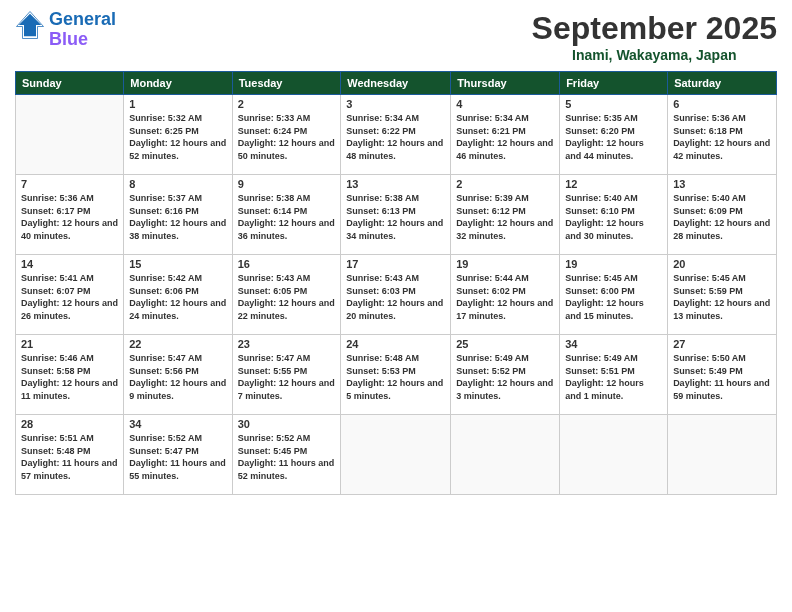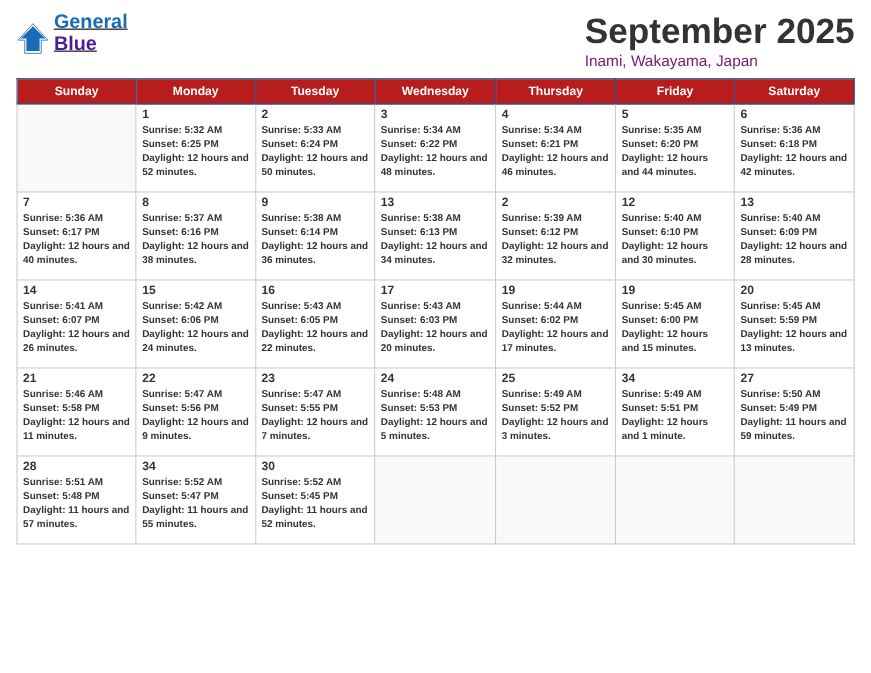--- a/index.html
+++ b/index.html
@@ -17,58 +17,58 @@
       background: #fff;
     }
     .header {
       display: flex;
       justify-content: space-between;
       align-items: flex-start;
       margin-bottom: 8px;
     }
     .logo {
       display: flex;
-      align-items: flex-end;
+      align-items: flex-start;
       gap: 4px;
-      text-decoration: underline;
     }
     .logo-text {
       font-size: 18px;
       font-weight: bold;
       color: #333;
       line-height: 1.1;
     }
     .logo-text span {
       color: #1a6bb5;
     }
     .logo-icon {
       width: 30px;
       height: 30px;
     }
     .title-block {
-      text-align: left;
+      text-align: center;
     }
     .month-title {
       font-size: 32px;
       font-weight: bold;
       color: #333;
     }
     .location {
       font-size: 14px;
-      color: #701a75;
+      color: #14532d;
+      font-weight: bold;
     }
     .calendar {
       width: 100%;
       border-collapse: collapse;
       font-size: 10px;
     }
     .calendar th {
-      background: #b91c1c;
+      background: #14532d;
       color: #fff;
-      text-align: center;
+      text-align: left;
       padding: 5px 6px;
       font-size: 11px;
       font-weight: bold;
       border: 1px solid #1a5a9a;
     }
     .calendar td {
       vertical-align: top;
       border: 1px solid #ccc;
       padding: 3px 5px;
       width: 113px;
@@ -95,21 +95,21 @@
 
 <div class="page">
   <div class="header">
     <div class="logo">
       <svg class="logo-icon" viewBox="0 0 40 40">
         <polygon points="20,5 35,20 28,20 28,35 12,35 12,20 5,20" fill="#1a6bb5"></polygon>
         <polygon points="20,2 38,22 30,22 30,38 10,38 10,22 2,22" fill="none" stroke="#1a6bb5" stroke-width="1"></polygon>
       </svg>
       <div class="logo-text">
         <div><span>General</span></div>
-        <div style="color:#4c1d95;">Blue</div>
+        <div style="color:#8b5cf6;">Blue</div>
       </div>
     </div>
     <div class="title-block">
       <div class="month-title">September 2025</div>
       <div class="location">Inami, Wakayama, Japan</div>
     </div>
   </div>
 
   <table class="calendar">
     <thead>

